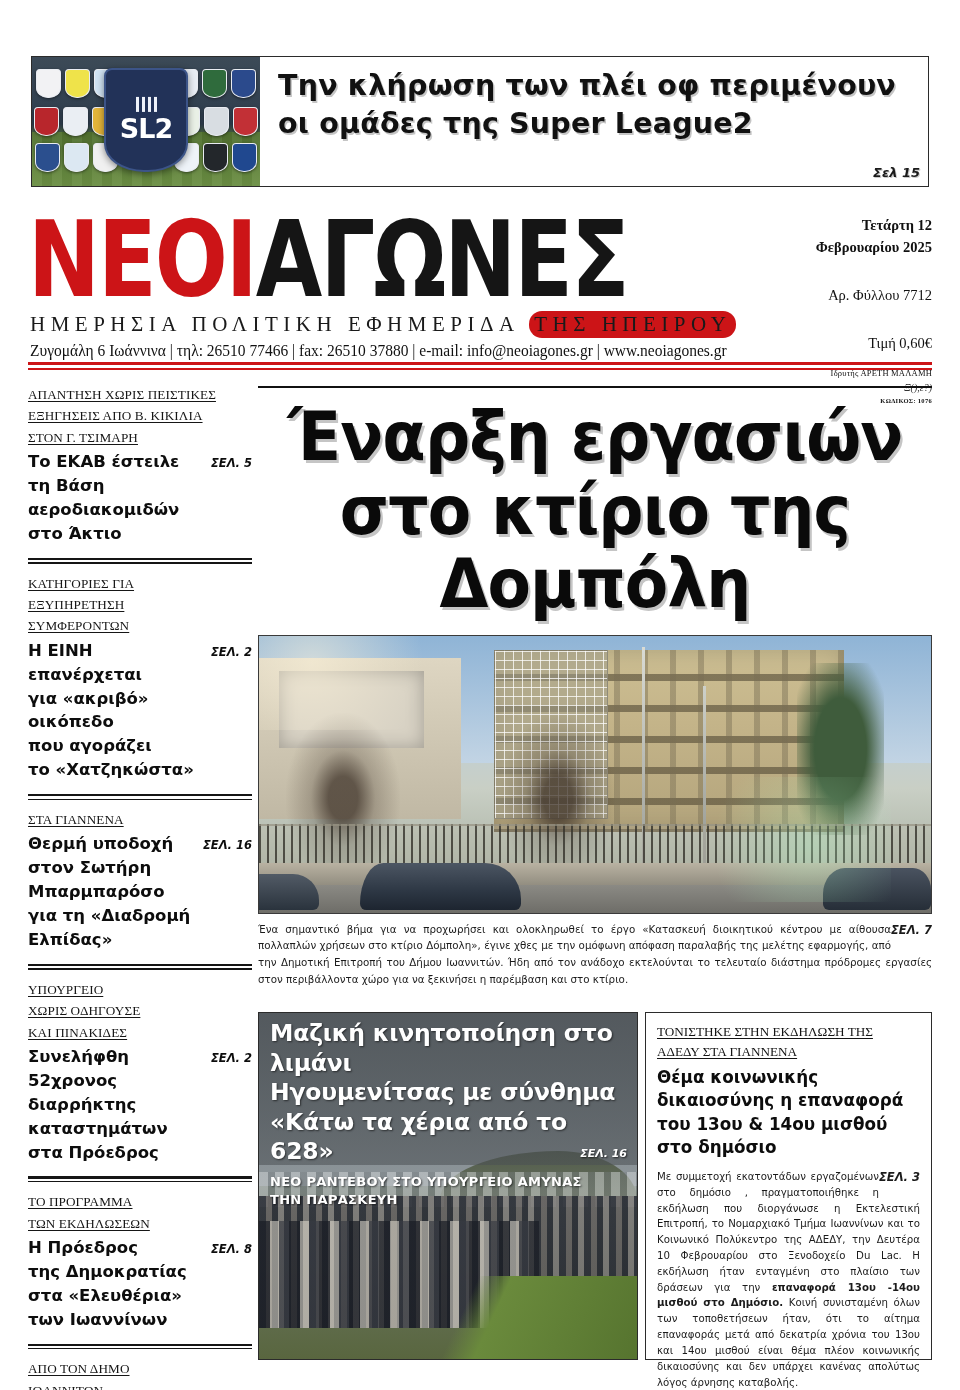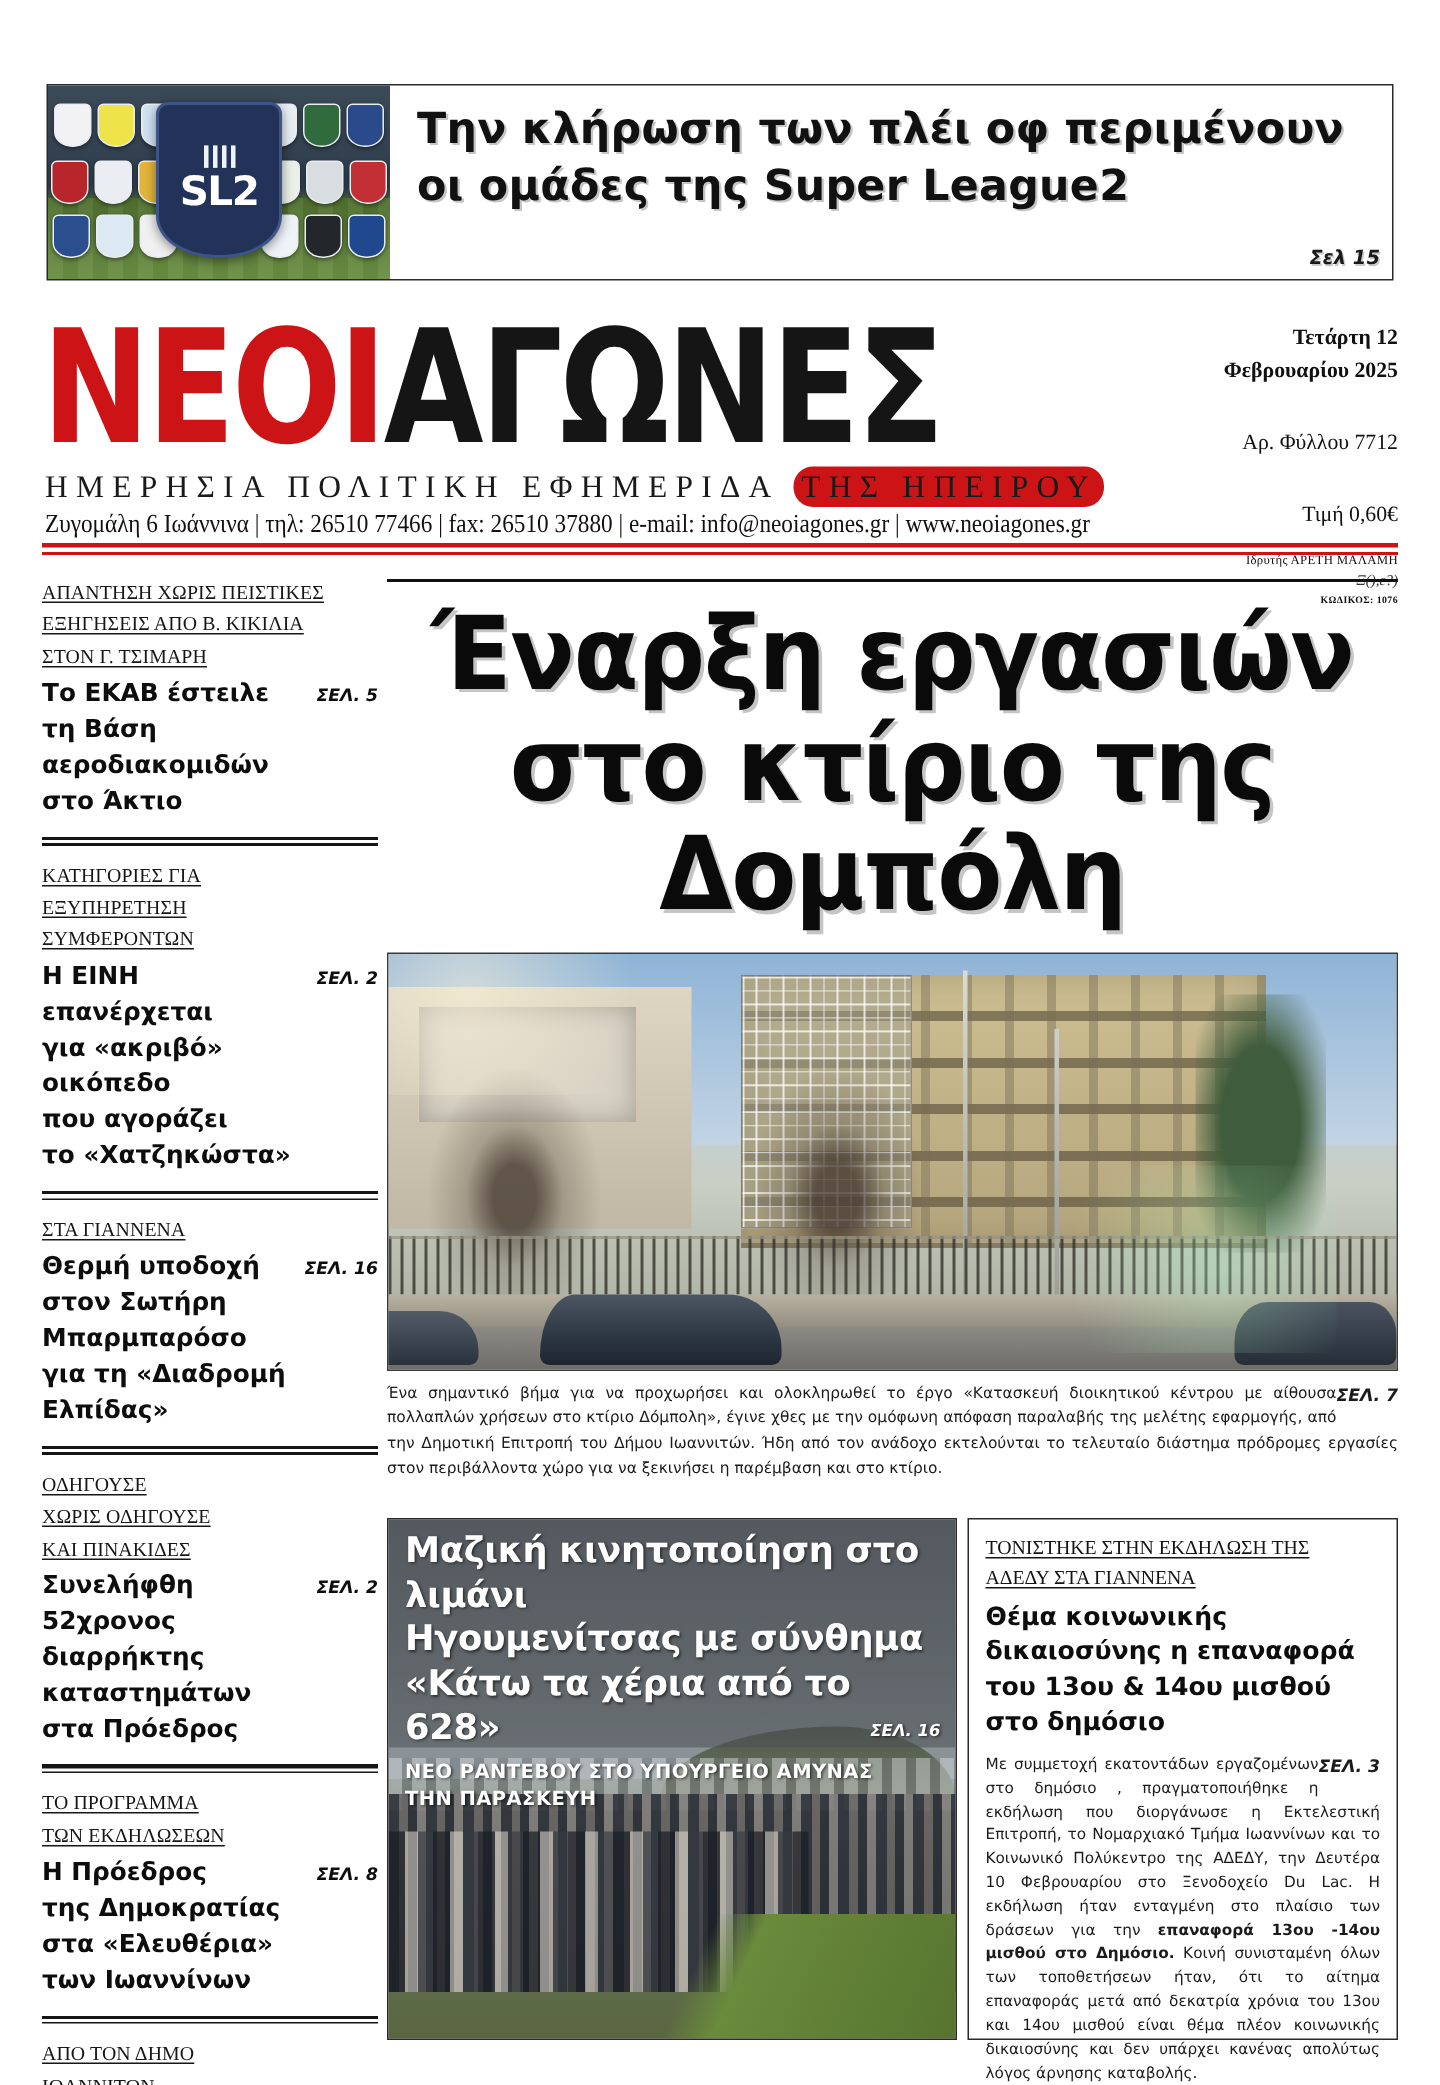--- a/index.html
+++ b/index.html
@@ -433,21 +433,21 @@
         <span>Ελπίδας»</span>
       </div>
     </div>
     <div class="sb-sep">
         <div class="a"></div>
         <div class="b"></div>
       </div>
 
     <div class="sb-item">
       <div class="sb-kicker">
-        <span>ΟΔΗΓΟΥΣΕ</span><br>
+        <span>ΥΠΟΥΡΓΕΙΟ</span><br>
         <span>ΧΩΡΙΣ ΟΔΗΓΟΥΣΕ</span><br>
         <span>ΚΑΙ ΠΙΝΑΚΙΔΕΣ</span>
       </div>
       <div class="sb-title">
         <span class="pg">ΣΕΛ. 2</span>
         <span>Συνελήφθη 52χρονος</span><br>
         <span>διαρρήκτης καταστημάτων</span><br>
         <span>στα Πρόεδρος</span>
       </div>
     </div>

